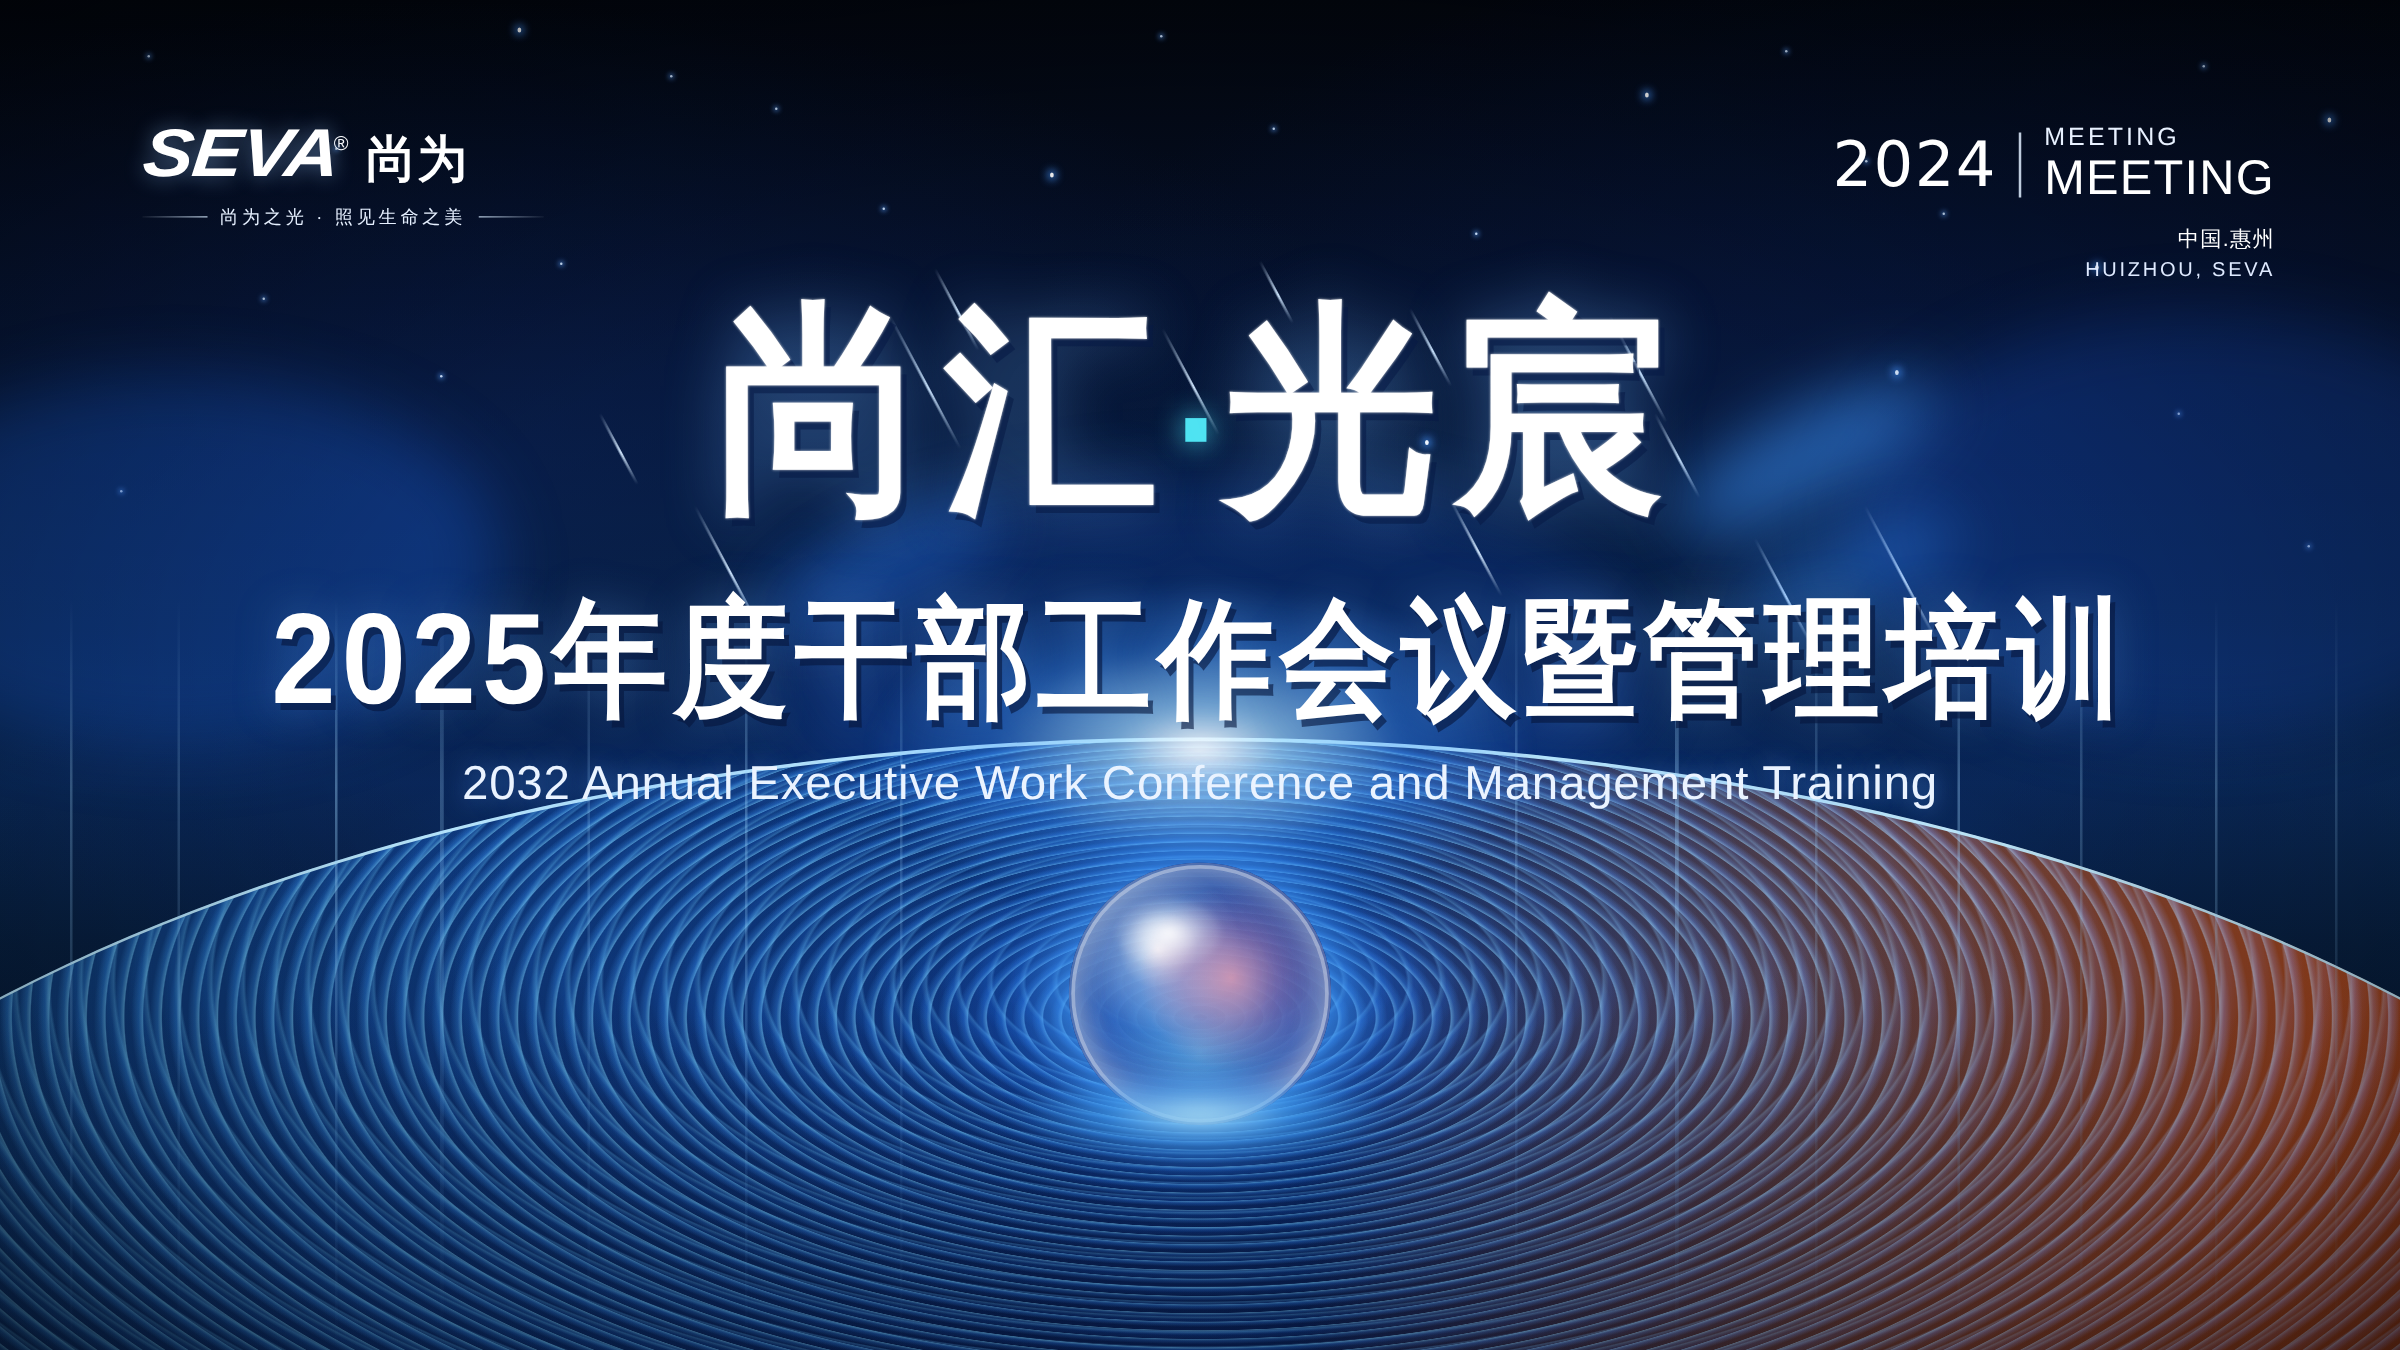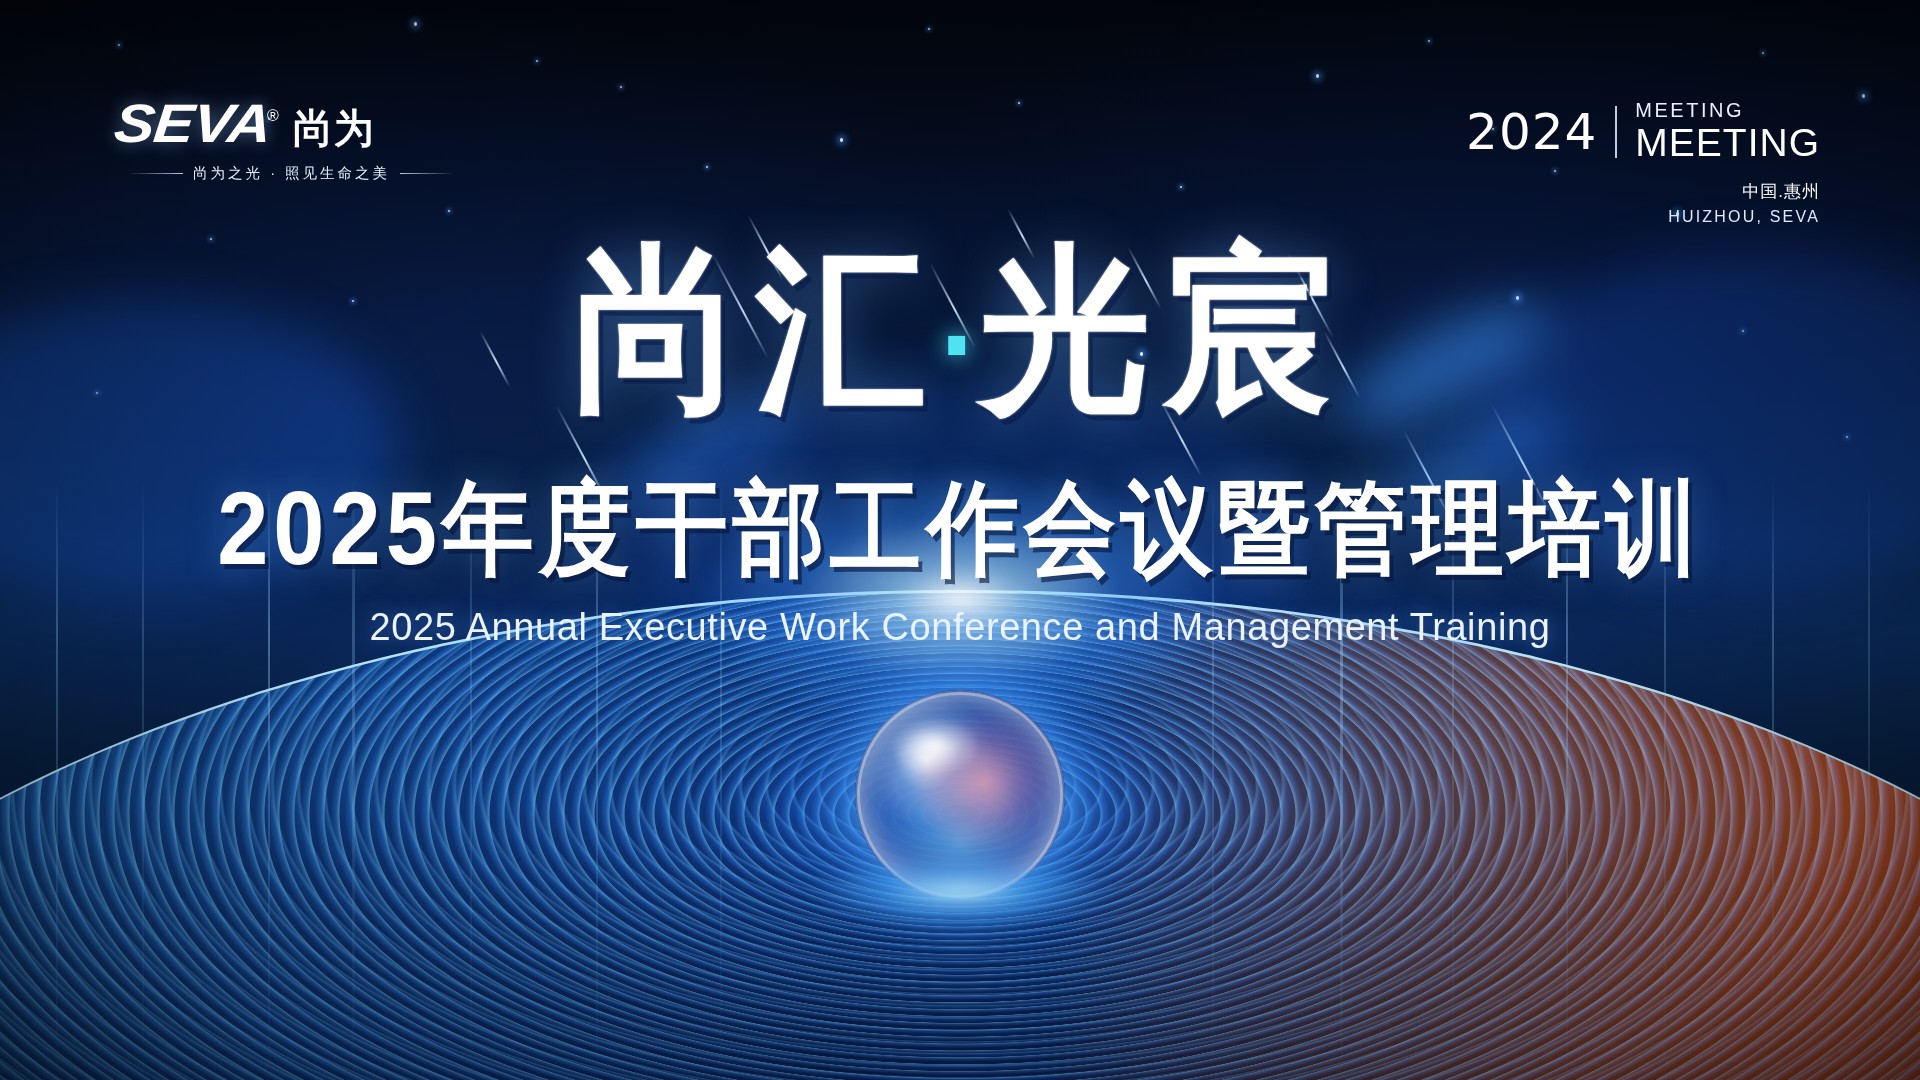--- a/index.html
+++ b/index.html
@@ -287,21 +287,20 @@
     margin-left: 8px;
     margin-bottom: 2px;
     letter-spacing: 1px;
   }
   .logo-tagline {
     display: flex;
     align-items: center;
     gap: 10px;
     margin-top: 14px;
     margin-left: 2px;
-    justify-content: flex-end;
   }
   .tag-rule {
     height: 1px;
     width: 52px;
     background: linear-gradient(90deg, rgba(255,255,255,0.05), rgba(215,235,255,0.85));
   }
   .tag-rule.right {
     background: linear-gradient(90deg, rgba(215,235,255,0.85), rgba(255,255,255,0.05));
   }
   .tag-text {
@@ -546,15 +545,15 @@
     <div class="meta-city-cn">中国.惠州</div>
     <div class="meta-city-en">HUIZHOU, SEVA</div>
   </div>
 
   <div class="title-main">
     <span>尚汇</span><span class="title-dot">·</span><span>光宸</span>
   </div>
 
   <div class="title-sub">2025年度干部工作会议暨管理培训</div>
 
-  <div class="title-en">2025 Annual Executive Work Conference and Management Training</div>
+  <div class="title-en">2032 Annual Executive Work Conference and Management Training</div>
 
 </div>
 
 </body></html>

